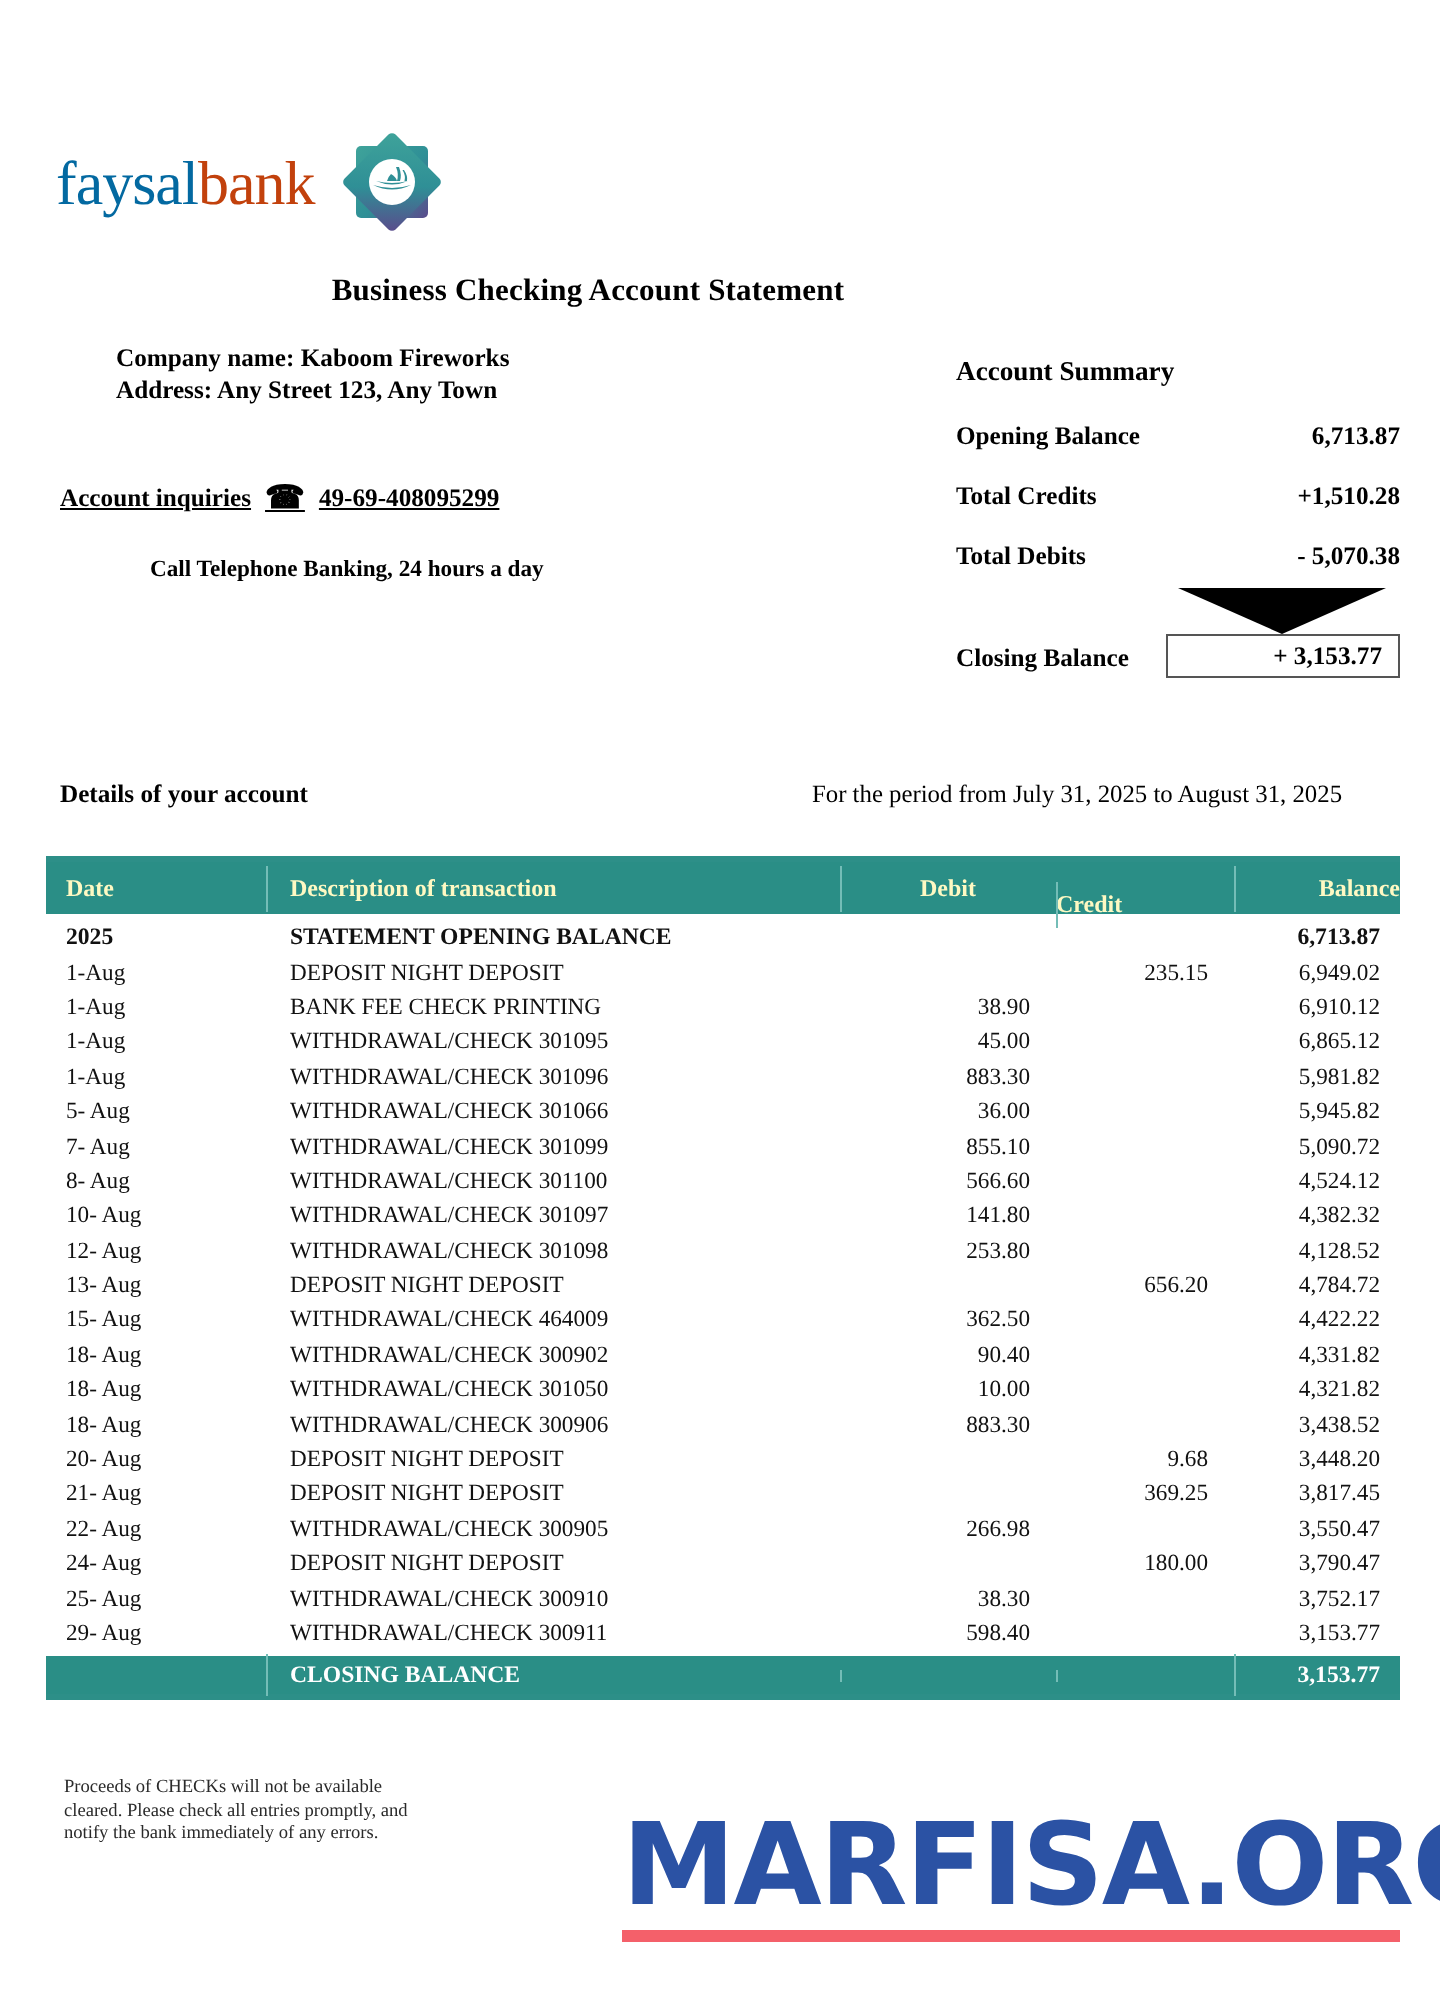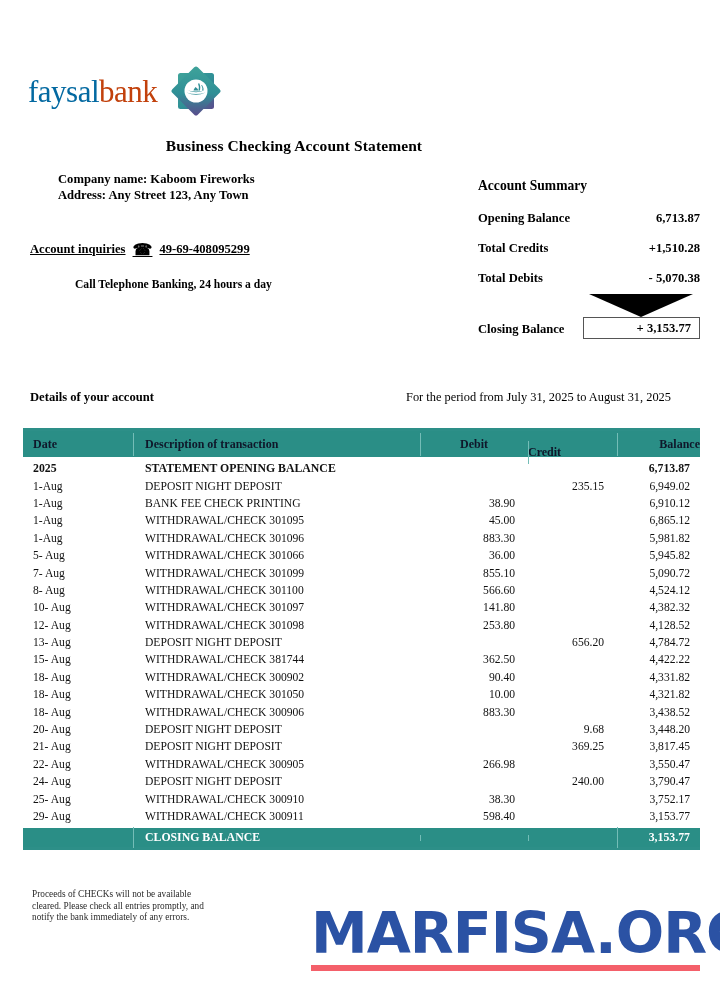--- a/index.html
+++ b/index.html
@@ -179,21 +179,21 @@
     width: 677px;
   }
   .t-topline {
     height: 3px;
     background: #2d8f88;
     width: 100%;
   }
   .t-head {
     display: flex;
     background: #2a8e86;
-    color: #0f172a;
+    color: #fef9c3;
     font-size: 12px;
     font-weight: bold;
     height: 26px;
     align-items: center;
   }
   .t-head .cell { position: relative; }
   .t-head .cell + .cell::before {
     content: "";
     position: absolute;
     left: 0;
@@ -442,21 +442,21 @@
         </div>
         <div class="t-row">
           <div class="col-date">13- Aug</div>
           <div class="col-desc">DEPOSIT NIGHT DEPOSIT</div>
           <div class="col-debit"></div>
           <div class="col-credit">656.20</div>
           <div class="col-bal">4,784.72</div>
         </div>
         <div class="t-row">
           <div class="col-date">15- Aug</div>
-          <div class="col-desc">WITHDRAWAL/CHECK 381744</div>
+          <div class="col-desc">WITHDRAWAL/CHECK 464009</div>
           <div class="col-debit">362.50</div>
           <div class="col-credit"></div>
           <div class="col-bal">4,422.22</div>
         </div>
         <div class="t-row">
           <div class="col-date">18- Aug</div>
           <div class="col-desc">WITHDRAWAL/CHECK 300902</div>
           <div class="col-debit">90.40</div>
           <div class="col-credit"></div>
           <div class="col-bal">4,331.82</div>
@@ -493,21 +493,21 @@
           <div class="col-date">22- Aug</div>
           <div class="col-desc">WITHDRAWAL/CHECK 300905</div>
           <div class="col-debit">266.98</div>
           <div class="col-credit"></div>
           <div class="col-bal">3,550.47</div>
         </div>
         <div class="t-row">
           <div class="col-date">24- Aug</div>
           <div class="col-desc">DEPOSIT NIGHT DEPOSIT</div>
           <div class="col-debit"></div>
-          <div class="col-credit">240.00</div>
+          <div class="col-credit">180.00</div>
           <div class="col-bal">3,790.47</div>
         </div>
         <div class="t-row">
           <div class="col-date">25- Aug</div>
           <div class="col-desc">WITHDRAWAL/CHECK 300910</div>
           <div class="col-debit">38.30</div>
           <div class="col-credit"></div>
           <div class="col-bal">3,752.17</div>
         </div>
         <div class="t-row">

